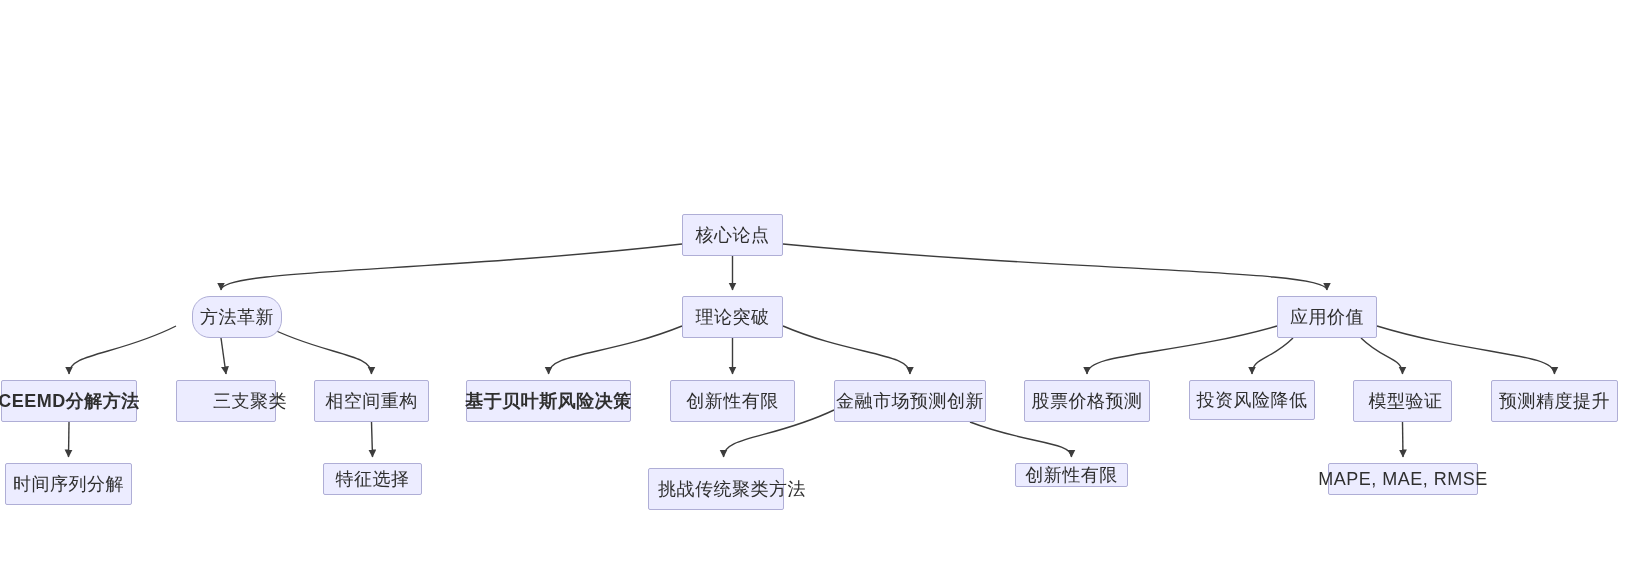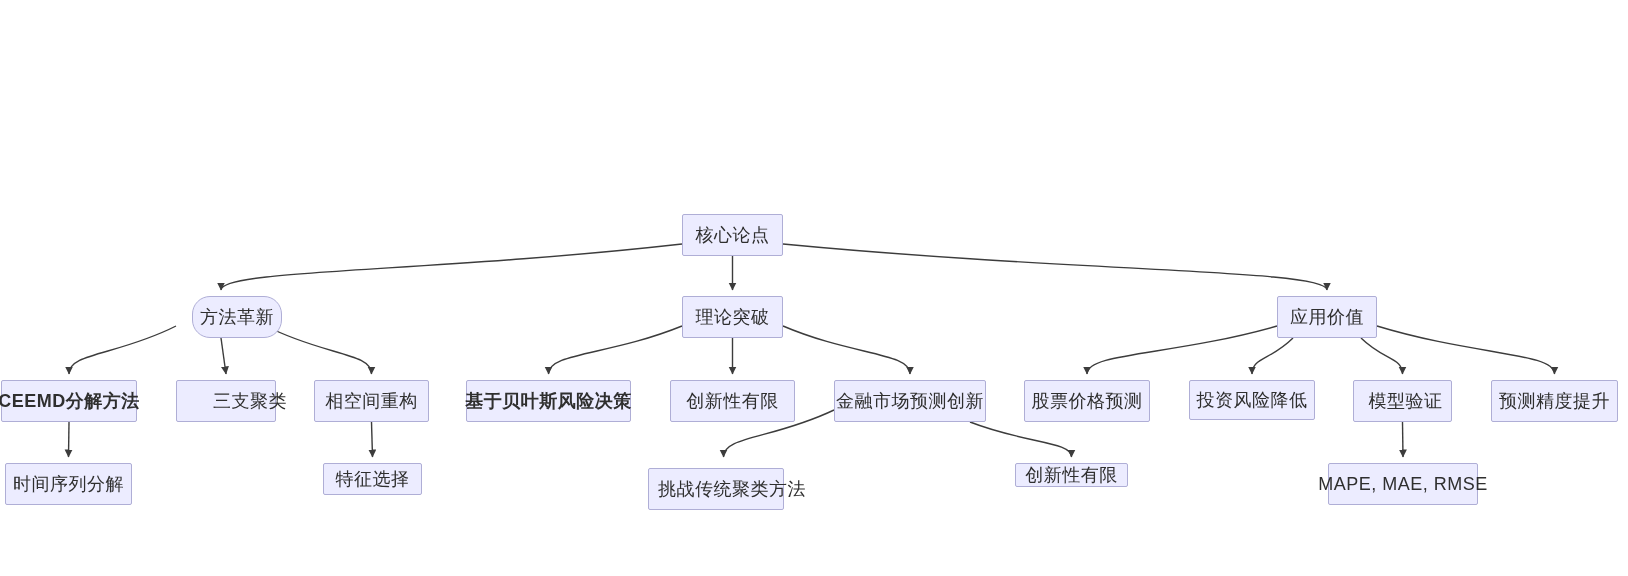--- a/index.html
+++ b/index.html
@@ -83,14 +83,14 @@
     <div class="node" style="left: 670px; top: 380px; width: 125px; height: 42px;">创新性有限</div>
     <div class="node" style="left: 834px; top: 380px; width: 152px; height: 42px;">金融市场预测创新</div>
     <div class="node" style="left: 1024px; top: 380px; width: 126px; height: 42px;">股票价格预测</div>
     <div class="node" style="left: 1189px; top: 380px; width: 126px; height: 40px;">投资风险降低</div>
     <div class="node" style="left: 1353px; top: 380px; width: 99px; height: 42px; padding-left: 6px;">模型验证</div>
     <div class="node" style="left: 1491px; top: 380px; width: 127px; height: 42px;">预测精度提升</div>
     <div class="node" style="left: 5px; top: 463px; width: 127px; height: 42px;">时间序列分解</div>
     <div class="node" style="left: 323px; top: 463px; width: 99px; height: 32px;">特征选择</div>
     <div class="node" style="left: 648px; top: 468px; width: 136px; height: 42px; padding-left: 32px;">挑战传统聚类方法</div>
     <div class="node" style="left: 1015px; top: 463px; width: 113px; height: 24px;">创新性有限</div>
-    <div class="node" style="left: 1328px; top: 463px; width: 150px; height: 42px;">MAPE, MAE, RMSE</div>
+    <div class="node" style="left: 1328px; top: 463px; width: 150px; height: 32px;">MAPE, MAE, RMSE</div>
   </div>
 
 </body></html>

